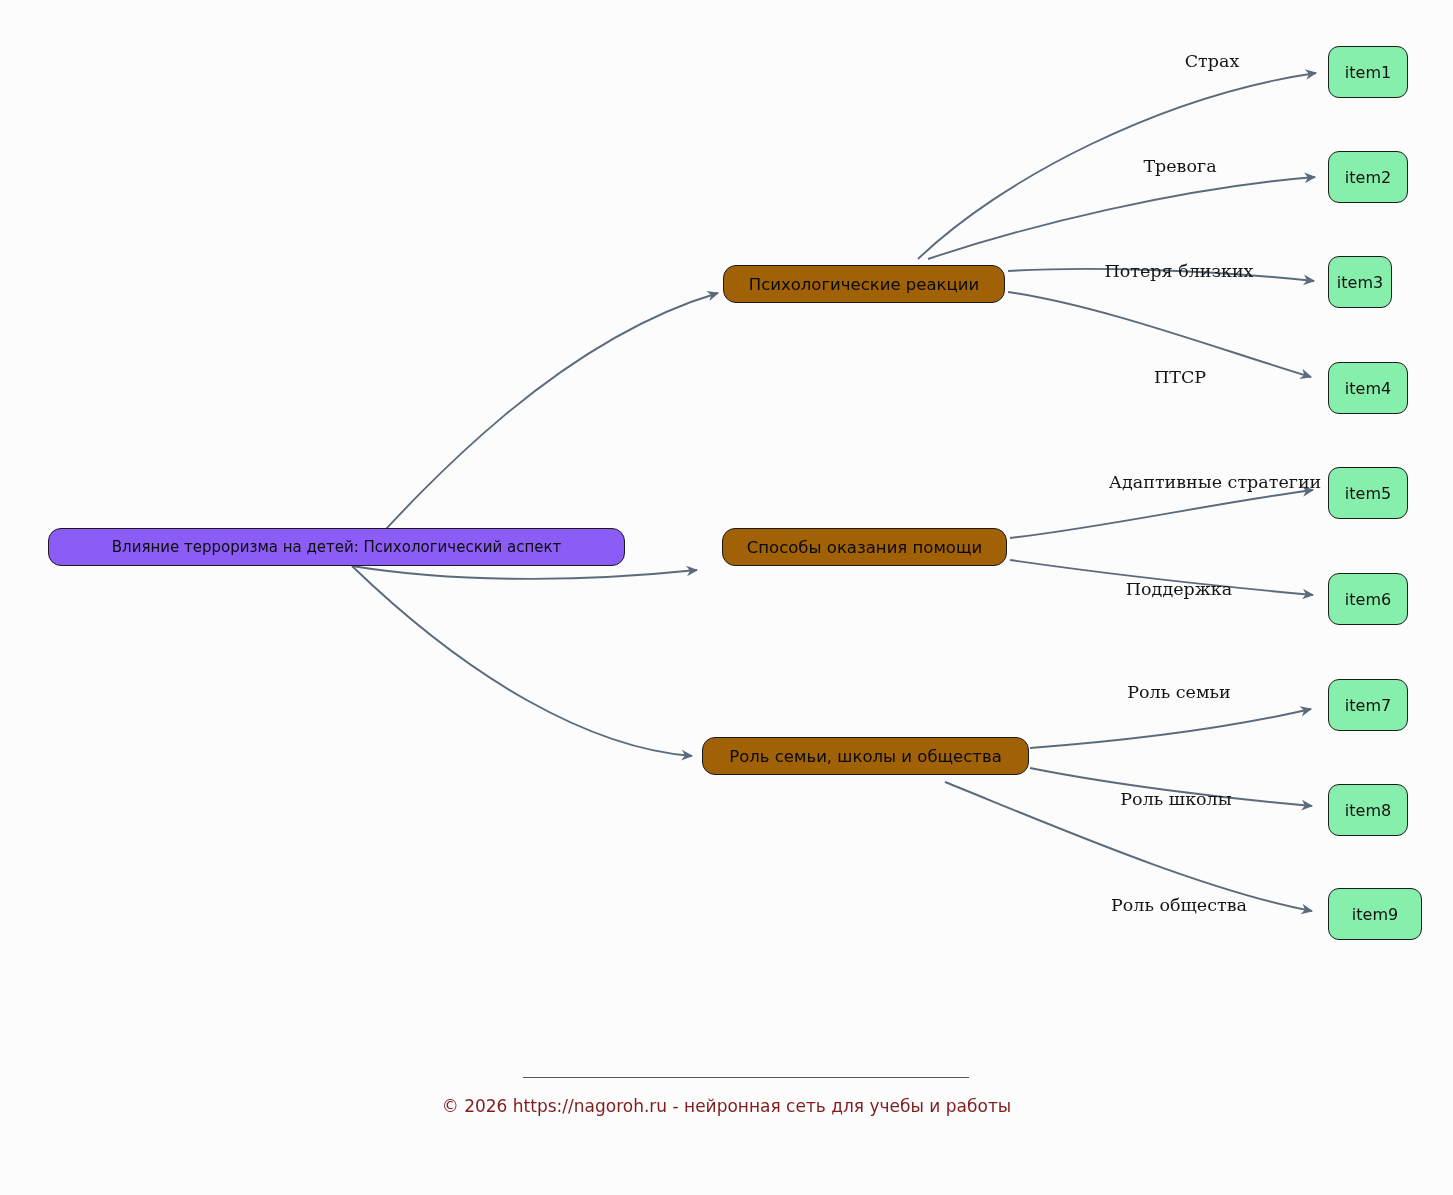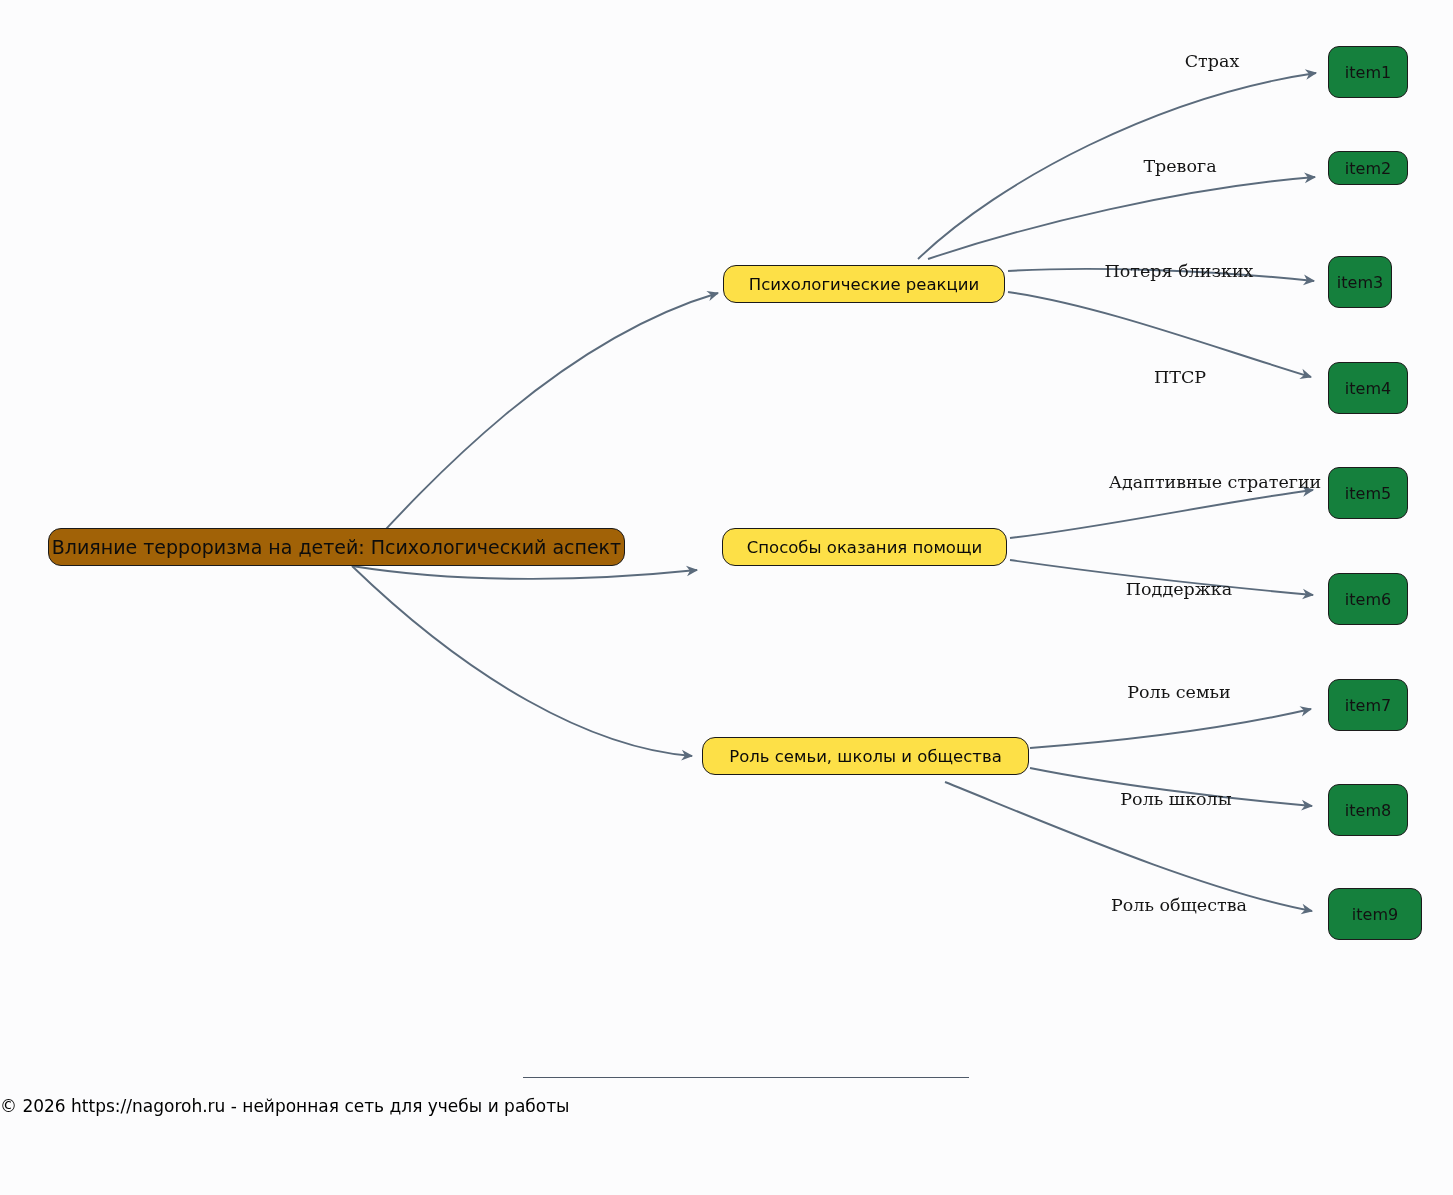--- a/index.html
+++ b/index.html
@@ -27,39 +27,39 @@
   .node {
     position: absolute;
     box-sizing: border-box;
     display: flex;
     align-items: center;
     justify-content: center;
     white-space: nowrap;
   }
   .node-root {
     border-radius: 13px;
-    background: #a16207;
+    background: #8b5cf6;
     border: 1.6px solid #1a1a1a;
     color: #0d0d0d;
-    font-size: 19px;
+    font-size: 15px;
     font-family: "DejaVu Sans", sans-serif;
     padding: 0 4px;
   }
   .node-branch {
     border-radius: 13px;
-    background: #fde047;
+    background: #a16207;
     border: 1.6px solid #1a1a1a;
     color: #0a0a0a;
     font-size: 16.5px;
     font-family: "DejaVu Sans", sans-serif;
     padding: 0 14px;
   }
   .node-leaf {
     border-radius: 11px;
-    background: #15803d;
+    background: #86efac;
     border: 1.7px solid #1c1c1c;
     color: #121212;
     font-size: 16px;
     font-family: "DejaVu Sans", sans-serif;
   }
   .edge-label {
     position: absolute;
     font-family: "DejaVu Serif", serif;
     font-size: 17.5px;
     color: #141414;
@@ -87,23 +87,24 @@
     top: 1077px;
     width: 446px;
     height: 0;
     border-top: 1.4px solid #4f5a69;
   }
   #footer {
     position: absolute;
     left: 0;
     top: 1096px;
     width: 1453px;
+    text-align: center;
     font-family: "DejaVu Sans", sans-serif;
     font-size: 17px;
-    color: #000000;
+    color: #7f1d1d;
   }
 </style>
 </head>
 <body>
 
 <div id="canvas">
 
   <svg id="edges" viewBox="0 0 1453 1195">
     <defs>
       <marker id="arw" viewBox="0 0 12 12" refX="10" refY="6" markerWidth="7" markerHeight="7" orient="auto-start-reverse">
@@ -142,21 +143,21 @@
     <span>Способы оказания помощи</span>
   </div>
 
   <div class="node node-branch" style="left:702px; top:737px; width:327px; height:38px;">
     <span>Роль семьи, школы и общества</span>
   </div>
 
   <div class="node node-leaf" style="left:1328px; top:46px; width:80px; height:52px;">
     <span>item1</span>
   </div>
-  <div class="node node-leaf" style="left:1328px; top:151px; width:80px; height:34px;">
+  <div class="node node-leaf" style="left:1328px; top:151px; width:80px; height:52px;">
     <span>item2</span>
   </div>
   <div class="node node-leaf" style="left:1328px; top:256px; width:64px; height:52px;">
     <span>item3</span>
   </div>
   <div class="node node-leaf" style="left:1328px; top:362px; width:80px; height:52px;">
     <span>item4</span>
   </div>
   <div class="node node-leaf" style="left:1328px; top:467px; width:80px; height:52px;">
     <span>item5</span>

